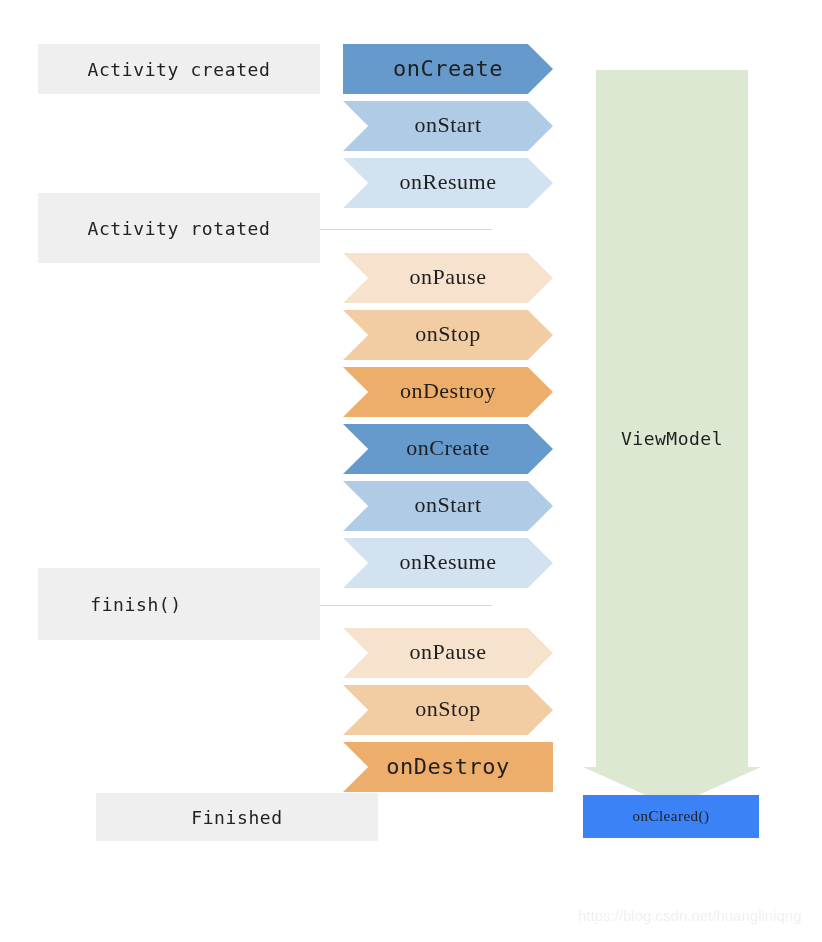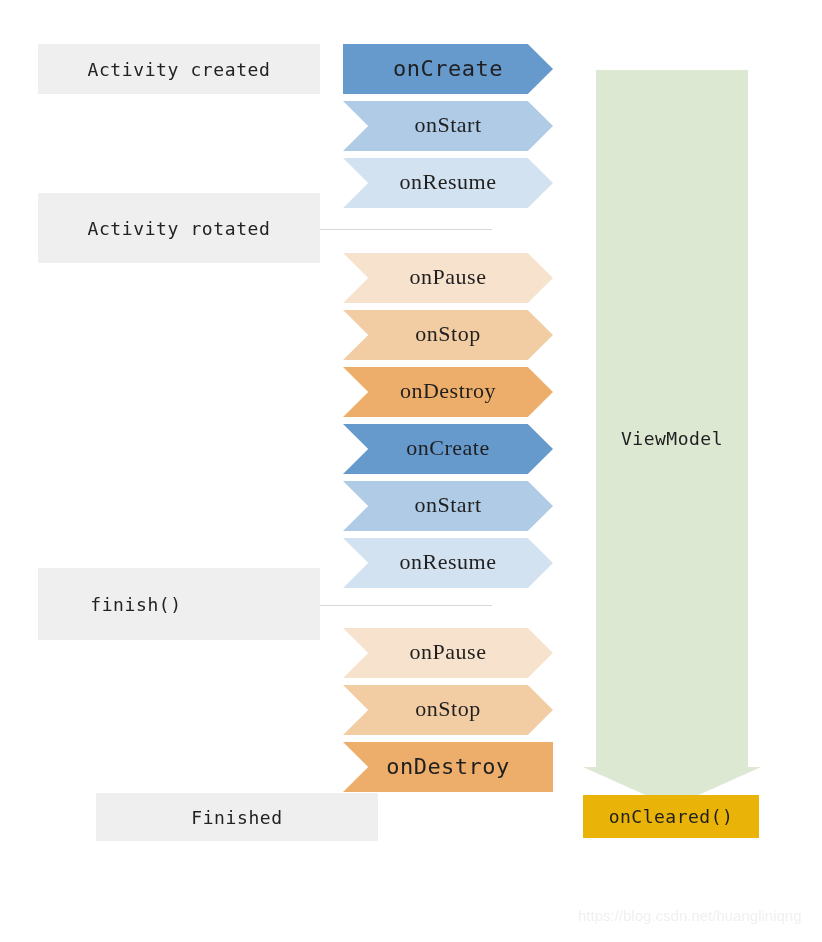--- a/index.html
+++ b/index.html
@@ -82,27 +82,28 @@
   #vm-scope-text {
     position: absolute;
     text-align: center;
     color: #1f1f1f;
     font-size: 18px;
     line-height: 28px;
     letter-spacing: 0.5px;
   }
   #on-cleared-box {
     position: absolute;
-    background: #eab308;
+    background: #3b82f6;
     display: flex;
     align-items: center;
     justify-content: center;
     color: #1f1f1f;
-    font-size: 18px;
+    font-size: 15px;
     letter-spacing: 0.5px;
+    font-family: Liberation Serif, serif;
   }
 
   
   #watermark {
     position: absolute;
     color: #f0f0f0;
     font-family: "Liberation Sans", sans-serif;
     font-size: 15px;
     white-space: nowrap;
   }

